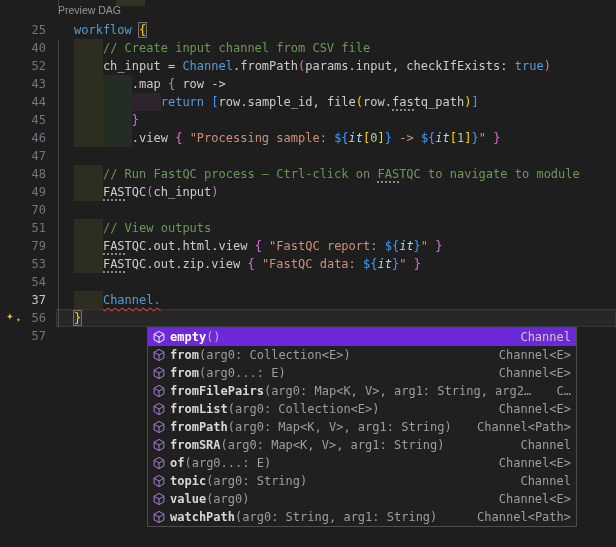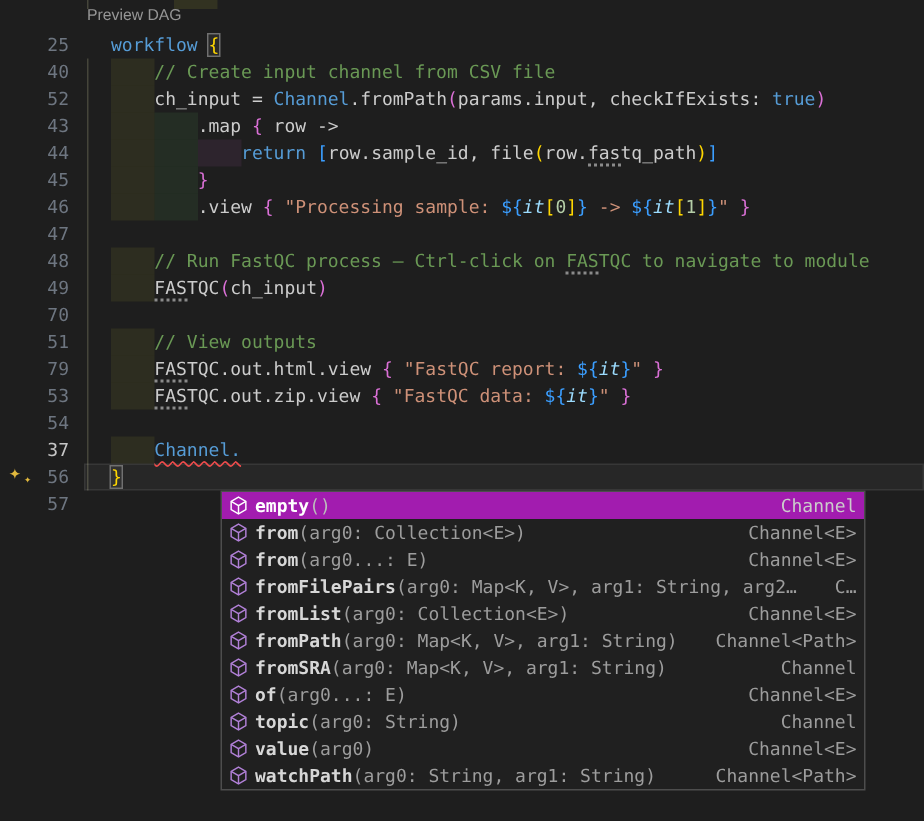--- a/index.html
+++ b/index.html
@@ -37,21 +37,21 @@
   .b1{color:#ffd700;}
   .b2{color:#da70d6;}
   .b3{color:#3b9eff;}
   .err{color:#569cd6;text-decoration:underline wavy #f14c4c 1px;text-underline-offset:3px;}
   .hint{border-bottom:2px dotted #8a8a8a;}
   .match{outline:1px solid #707070;background:rgba(120,120,120,0.12);}
   
   #suggest{position:absolute;left:147px;top:327px;width:430px;background:#202020;
            border:1px solid #4d4d4d;box-sizing:border-box;z-index:5;}
   .srow{display:flex;align-items:center;height:18px;padding:0 5px 0 3px;cursor:pointer;overflow:hidden;}
-  .srow.selected{background:#a21caf;}
+  .srow.selected{background:#6d28d9;}
   .sicon{flex:none;width:16px;height:16px;margin-right:3px;color:#b180d7;display:flex;align-items:center;justify-content:center;}
   .selected .sicon{color:#ffffff;}
   .sname{color:#d7d7d7;font-weight:bold;white-space:pre;}
   .selected .sname{color:#ffffff;}
   .sparams{color:#9d9d9d;white-space:pre;overflow:hidden;}
   .selected .sparams{color:#bcbcbc;}
   .stype{margin-left:auto;padding-left:8px;color:#9d9d9d;white-space:pre;flex:none;}
   .selected .stype{color:#cccccc;}
 </style>
 </head>

